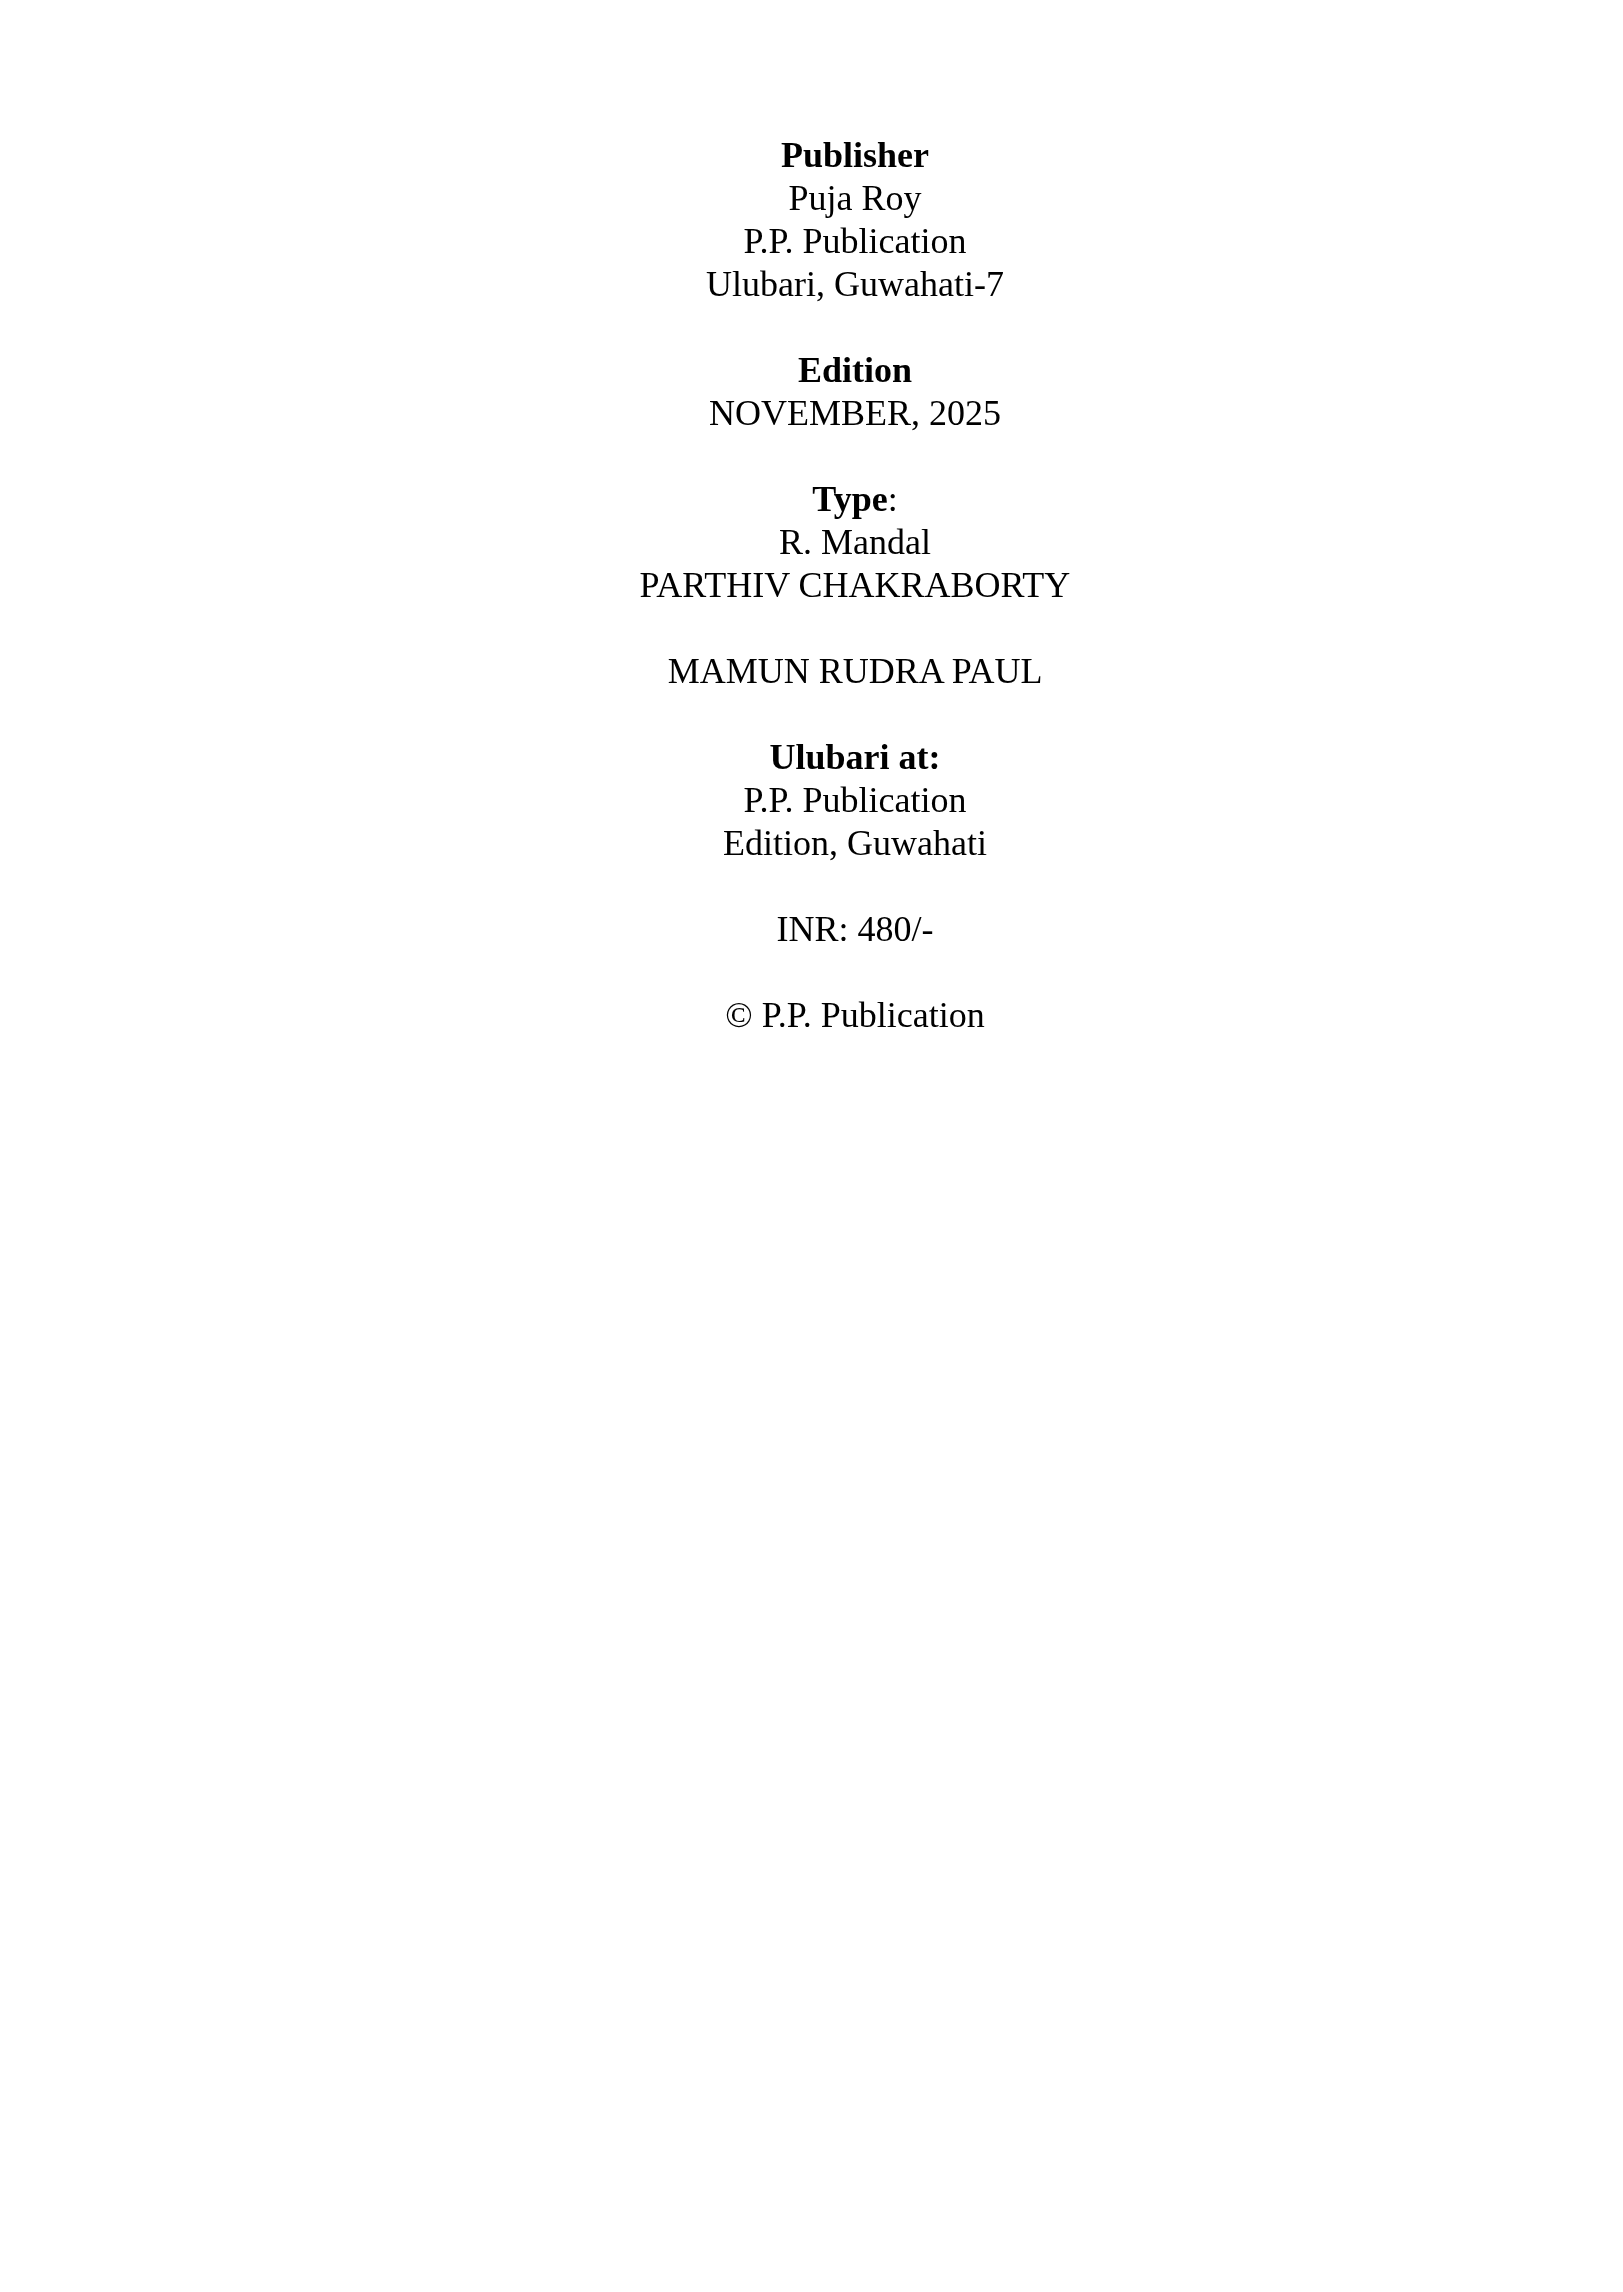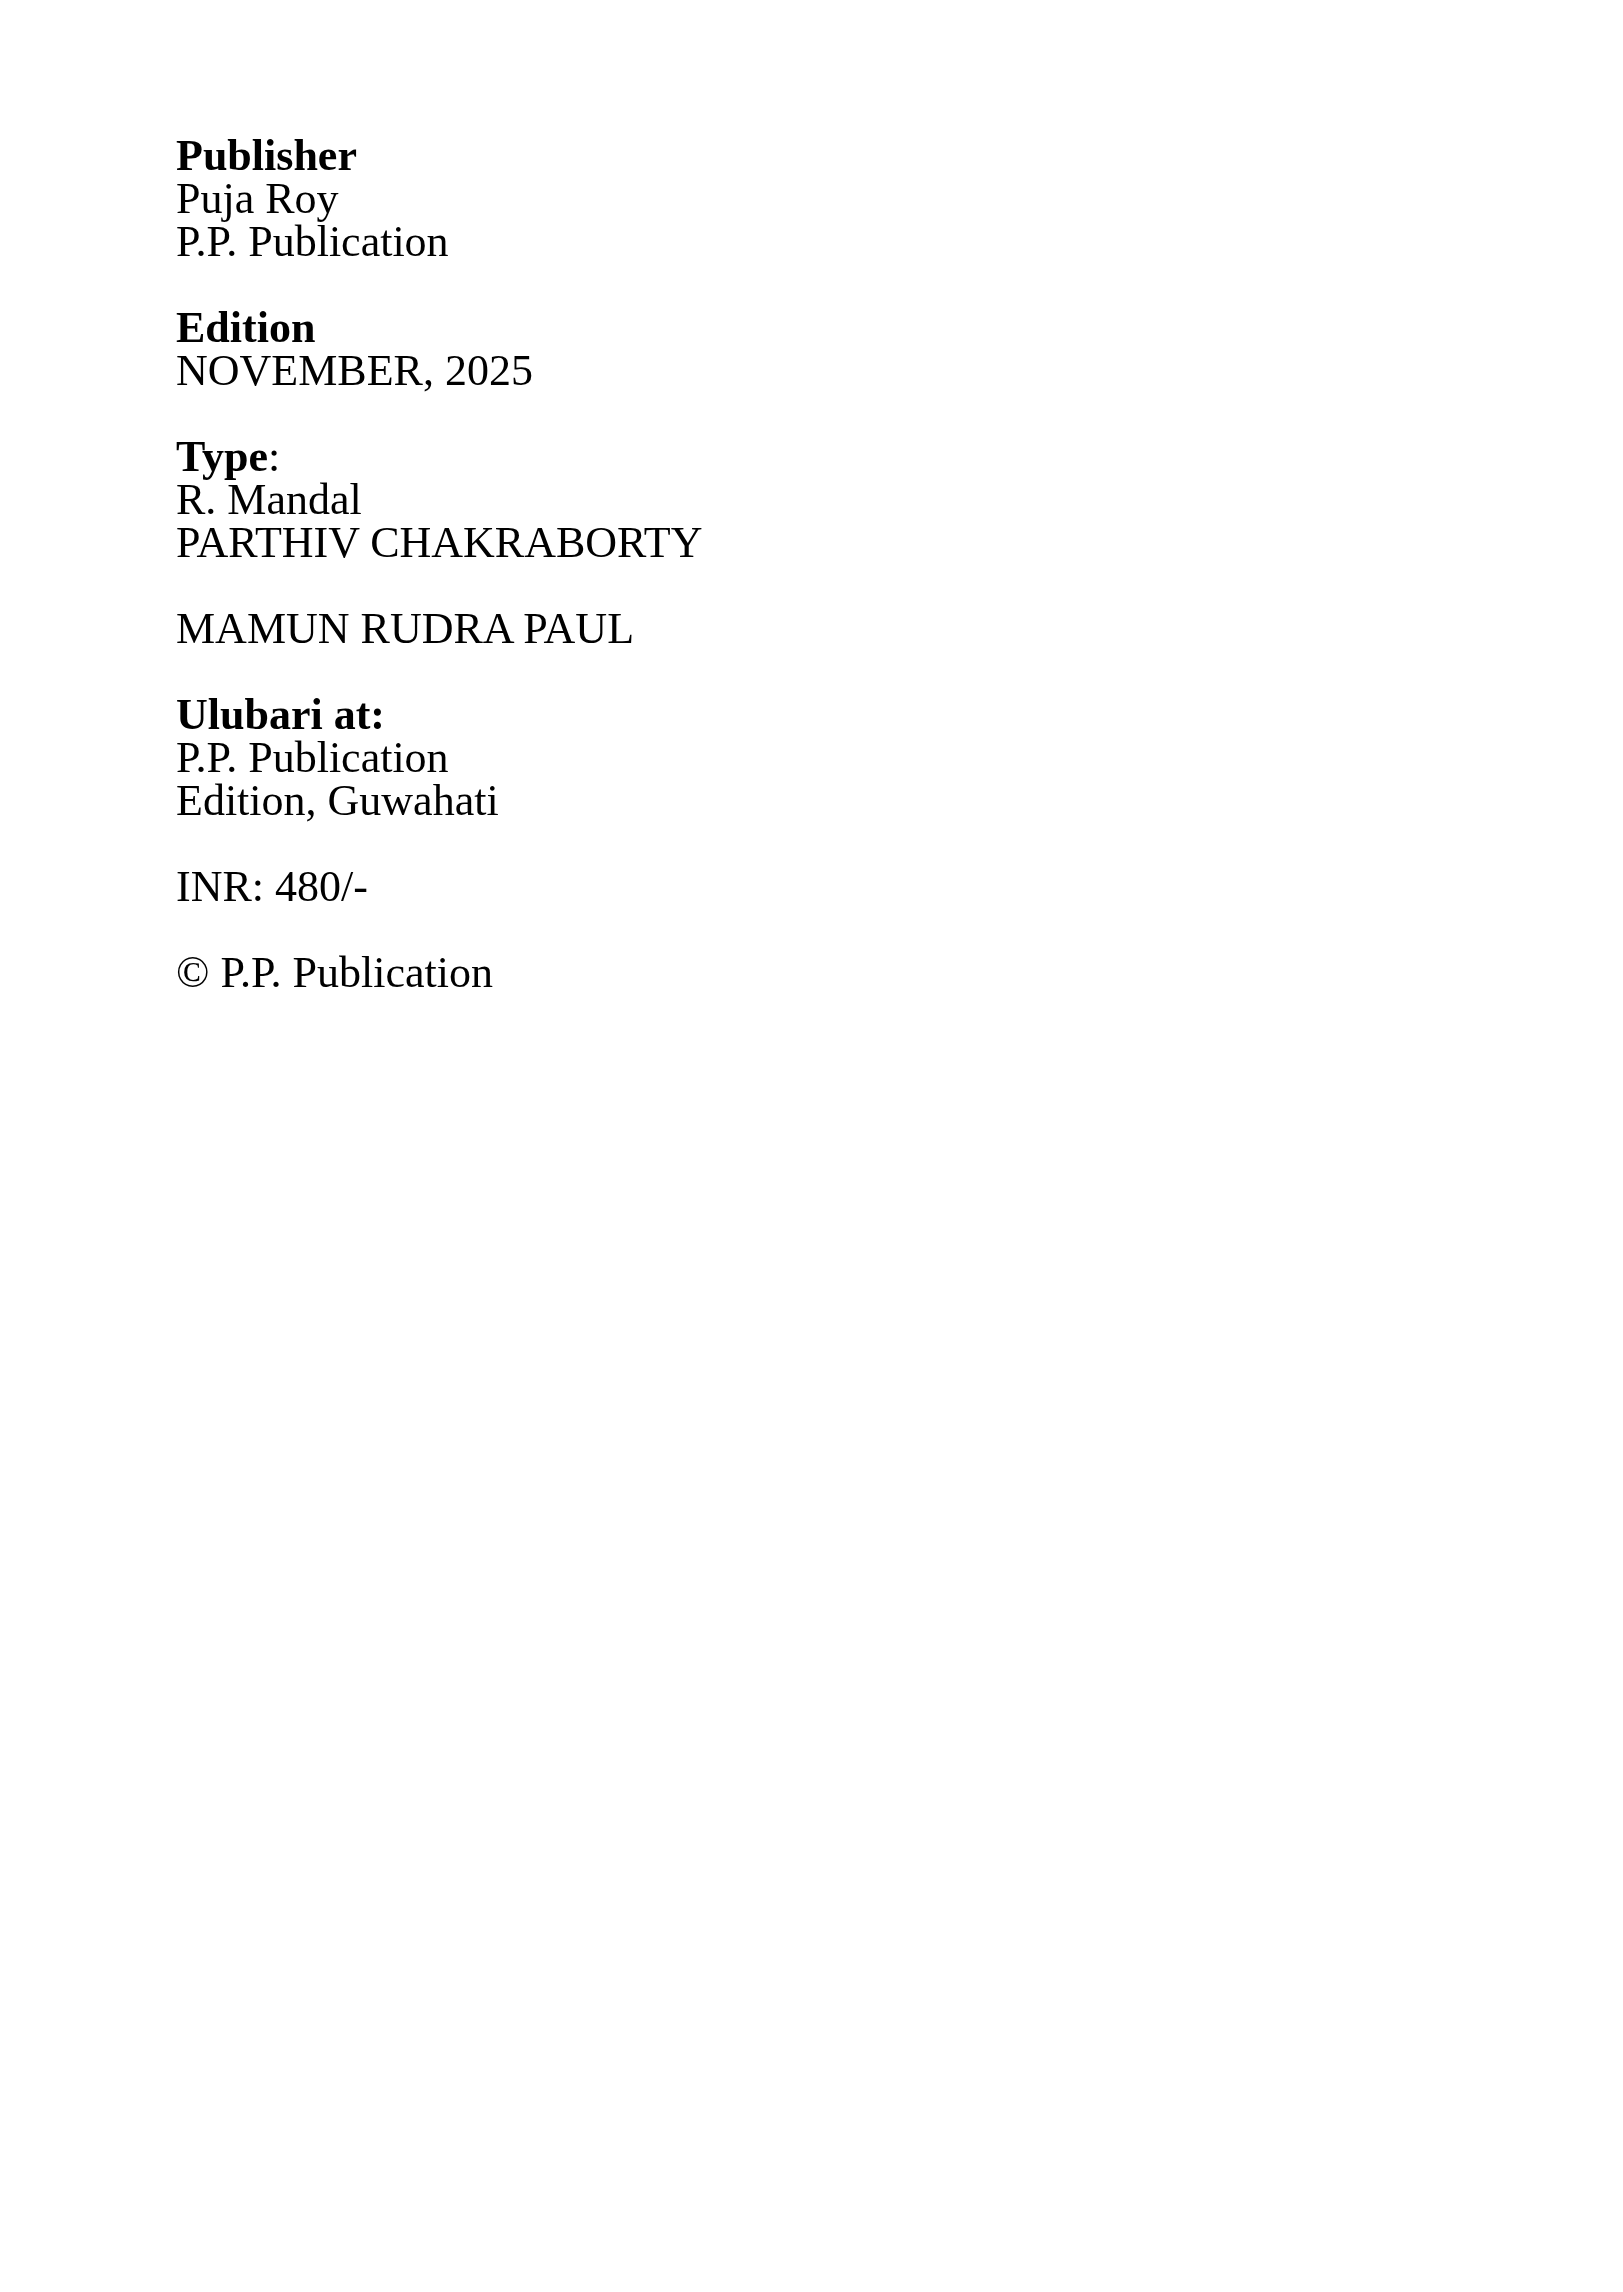--- a/index.html
+++ b/index.html
@@ -7,25 +7,26 @@
     padding: 0;
     background: #ffffff;
   }
   .page {
     position: relative;
     width: 1624px;
     height: 2293px;
     background: #ffffff;
     color: #000000;
     font-family: "Liberation Serif", "DejaVu Serif", serif;
-    font-size: 44px;
+    font-size: 36px;
     line-height: 43px;
     box-sizing: border-box;
     padding: 134px 90px 0 176px;
     overflow: hidden;
+    text-align: center;
   }
   .section {
     margin: 0 0 43px 0;
   }
   .section p {
     margin: 0;
     padding: 0;
   }
   .heading-bold {
     font-weight: bold;
@@ -36,20 +37,21 @@
 </style>
 </head>
 <body>
 
 <div class="page">
 
   <div class="section">
     <p><span class="heading-bold">Publisher</span><span></span></p>
     <p>Puja Roy</p>
     <p>P.P. Publication</p>
+    <p>Ulubari, Guwahati-7</p>
   </div>
 
   <div class="section">
     <p><span class="heading-bold">Edition</span><span></span></p>
     <p>NOVEMBER, 2025</p>
   </div>
 
   <div class="section">
     <p><span class="heading-bold">Type</span><span>:</span></p>
     <p>R. Mandal</p>

